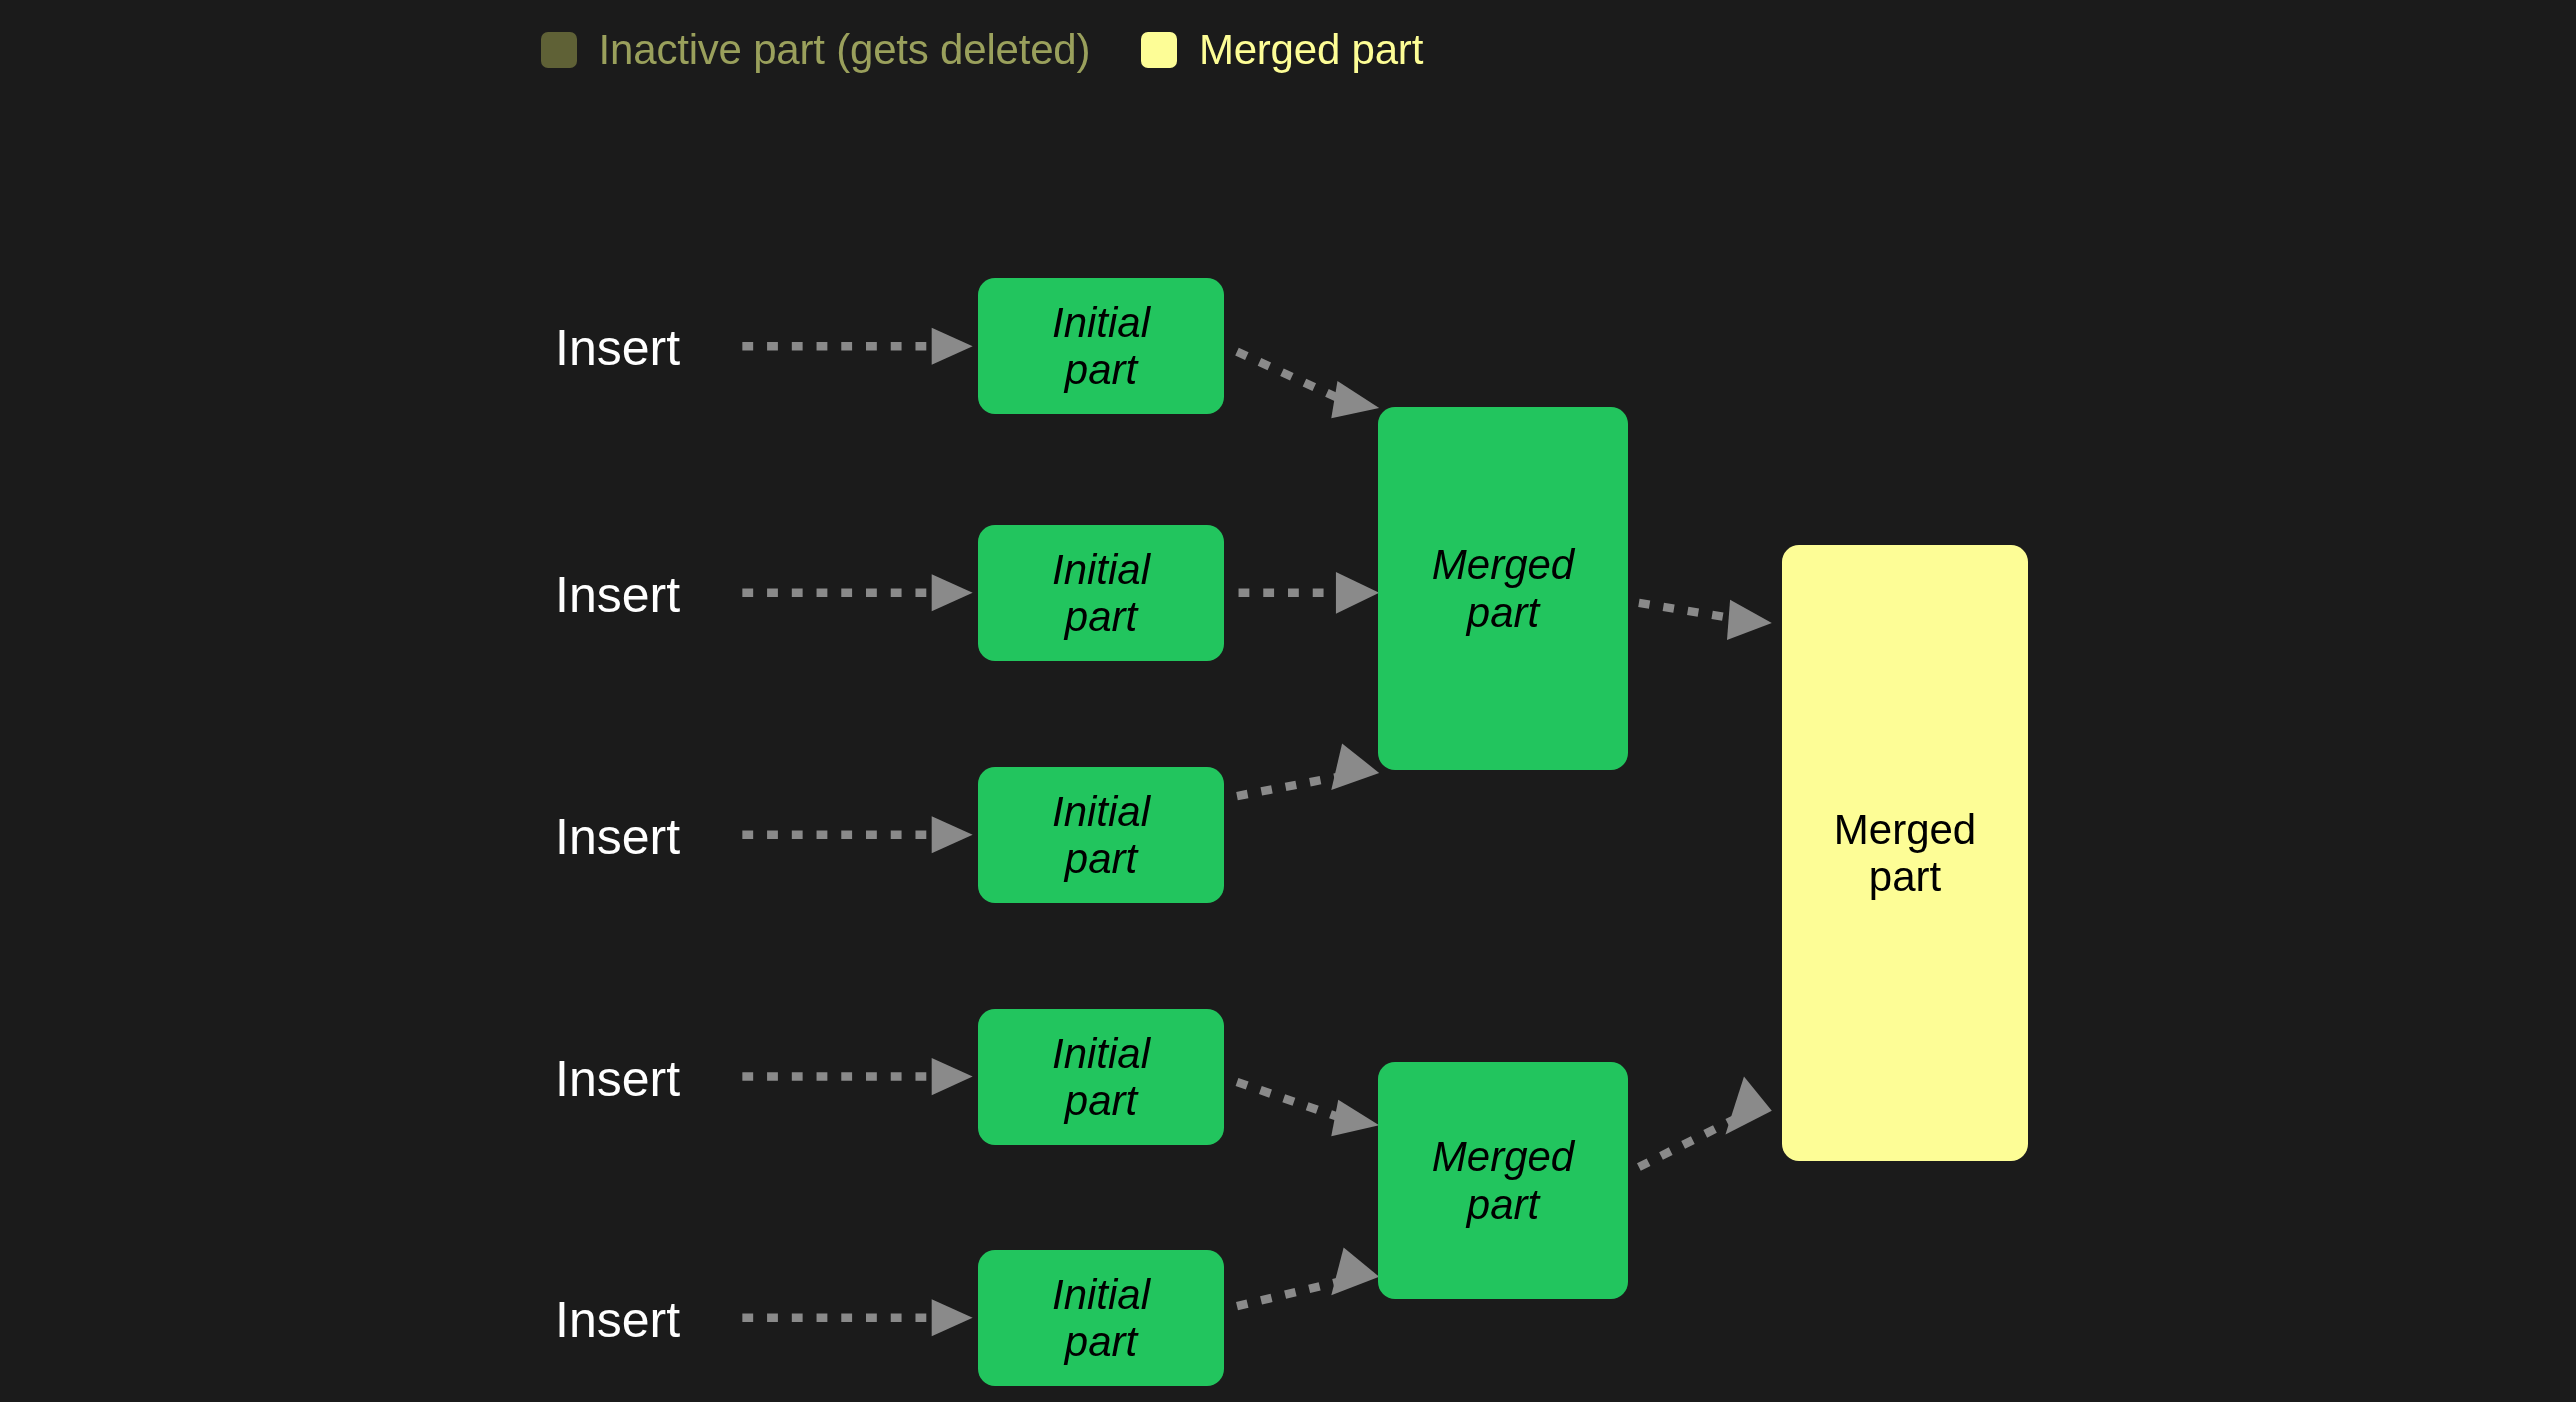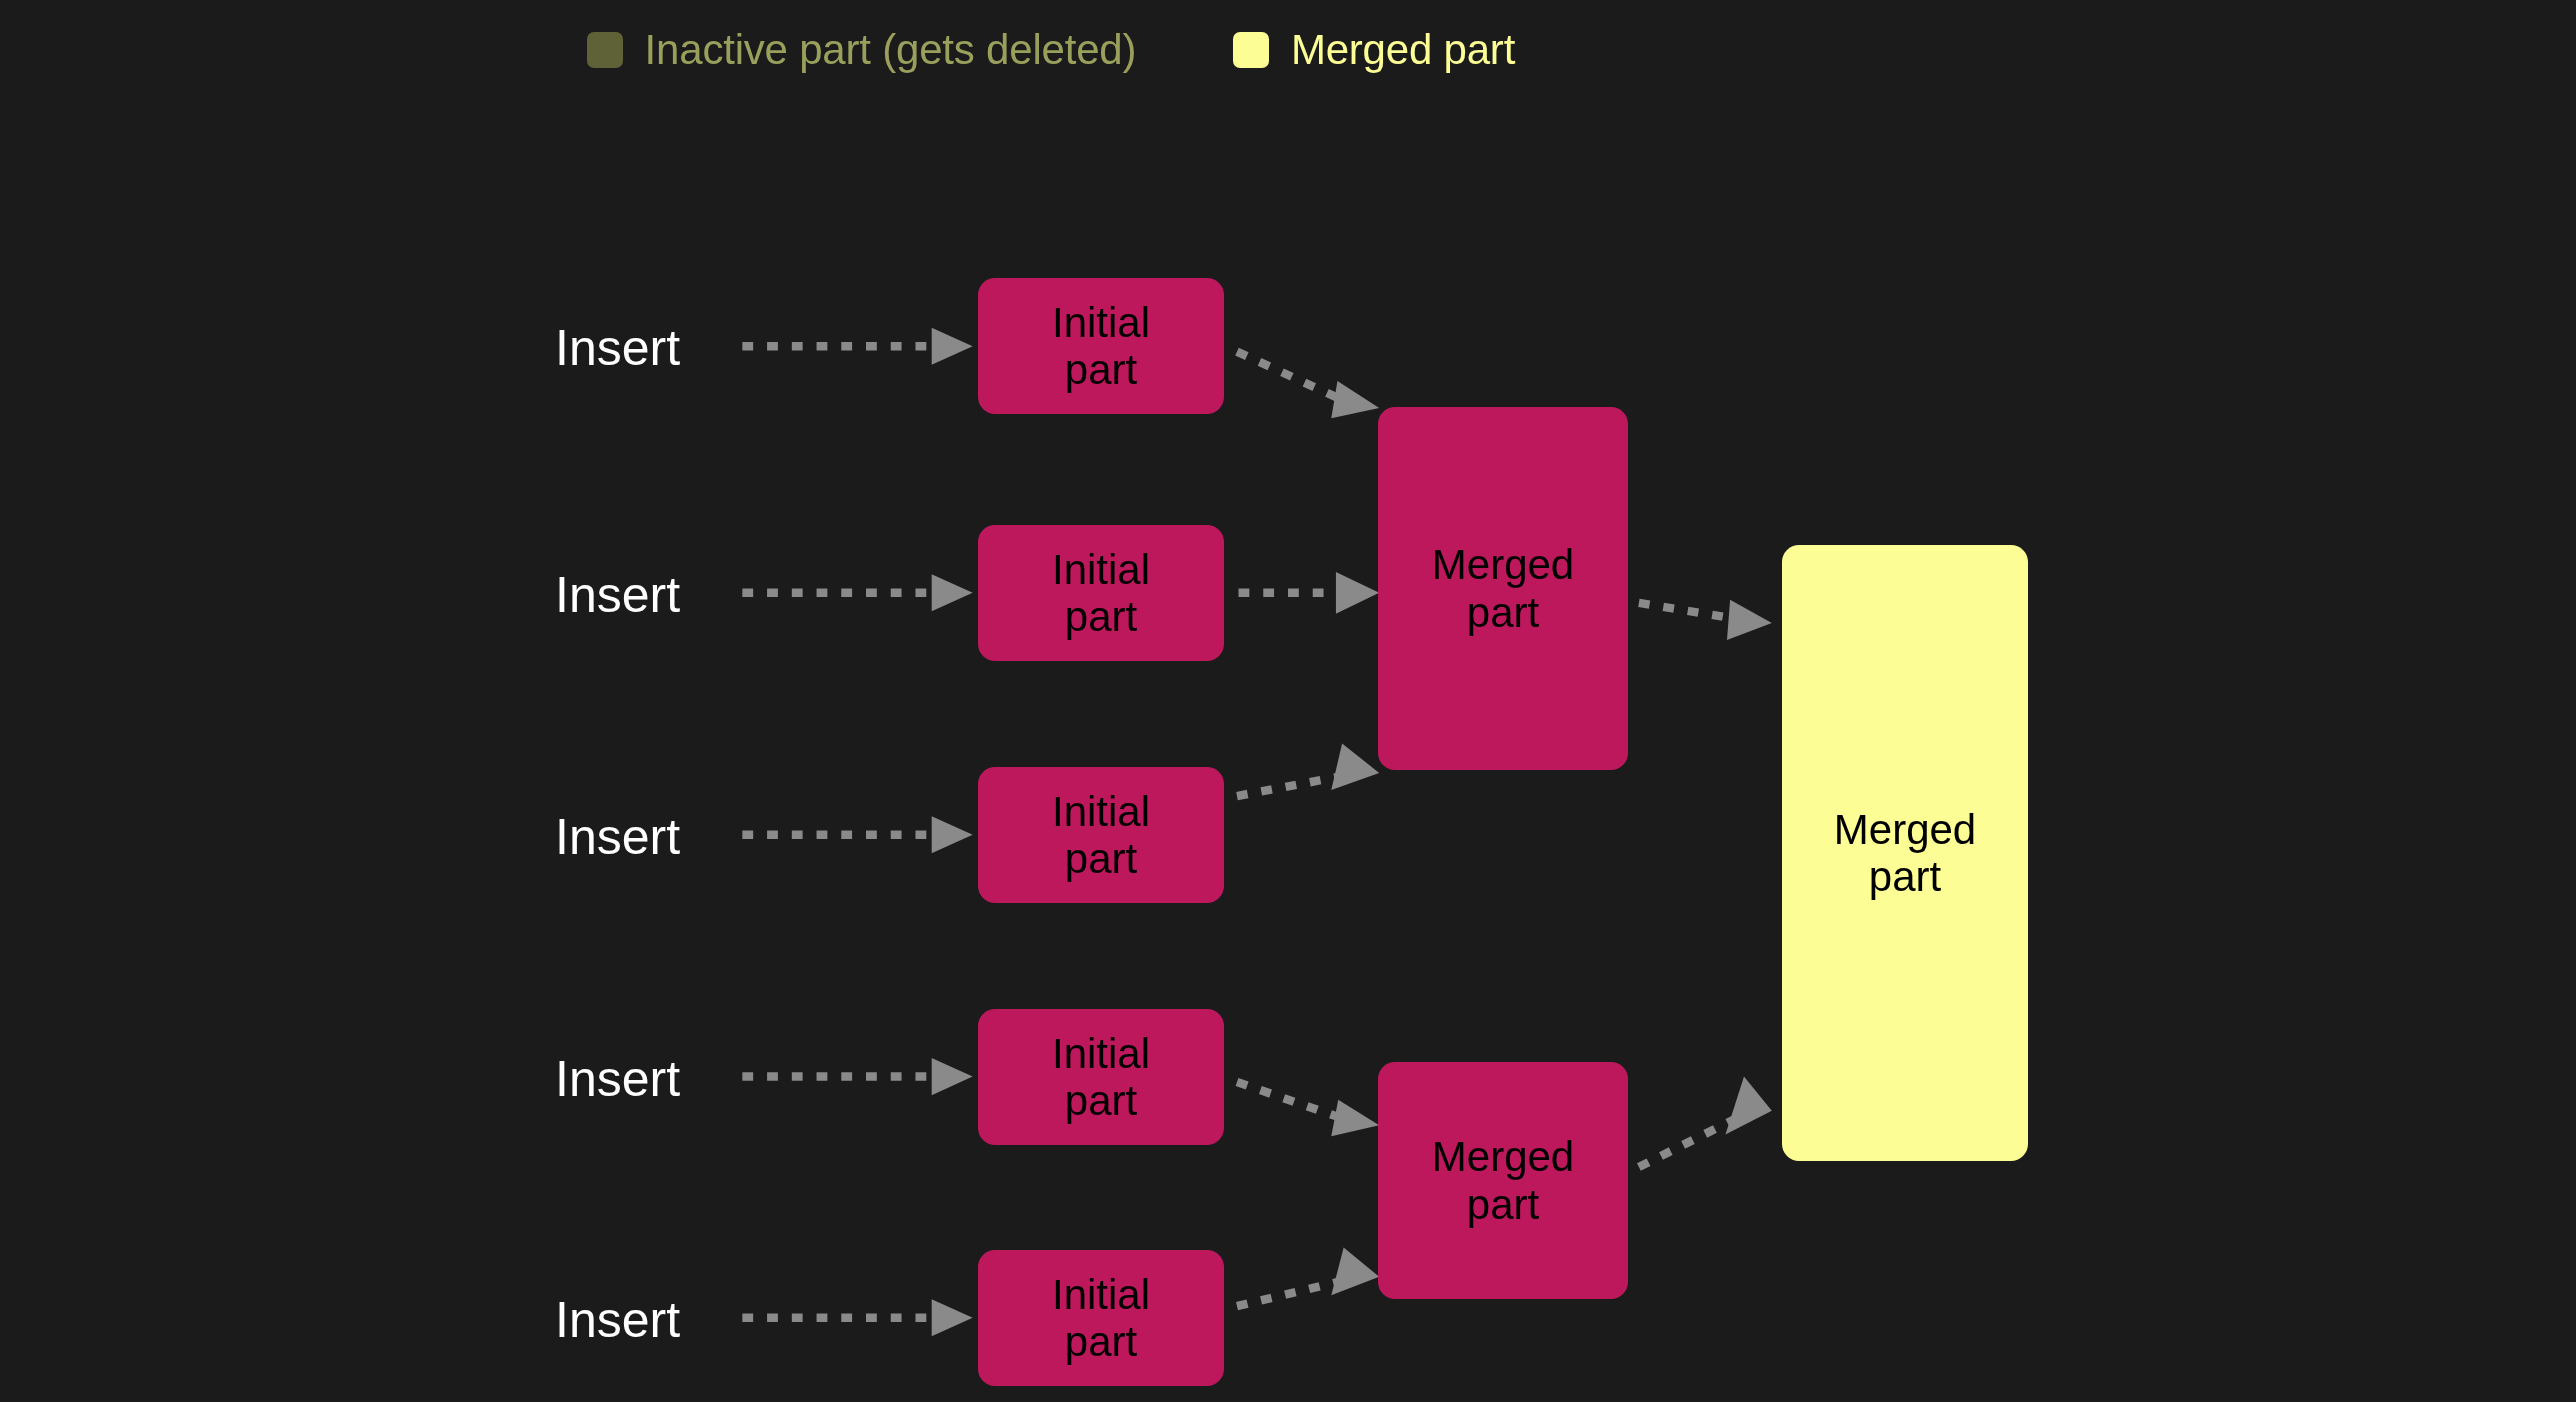--- a/index.html
+++ b/index.html
@@ -26,21 +26,20 @@
     left: 541px;
     display: flex;
     align-items: center;
     gap: 51px;
     height: 54px;
   }
   .legend-entry {
     display: flex;
     align-items: center;
     gap: 21.6px;
-    margin-left: 46px;
   }
   .legend-swatch {
     width: 36px;
     height: 36px;
     border-radius: 7px;
     flex: 0 0 auto;
   }
   .legend-swatch.inactive { background: #5f6136; }
   .legend-swatch.active   { background: #fdfd96; }
   .legend-label {
@@ -60,21 +59,21 @@
     align-items: center;
     justify-content: center;
     text-align: center;
     color: #000000;
     border-radius: 17px;
     font-size: 42px;
     line-height: 1.12;
     padding: 3.1px 7.7px;
     white-space: pre-line;
   }
-  .node.inactive { background: #be185d; }
+  .node.inactive { background: #22c55e; font-style: italic; }
   .node.active   { background: #fdfd96; }
 
   
   .insert-label {
     position: absolute;
     color: #ffffff;
     font-size: 50px;
     line-height: 1;
     white-space: nowrap;
   }

